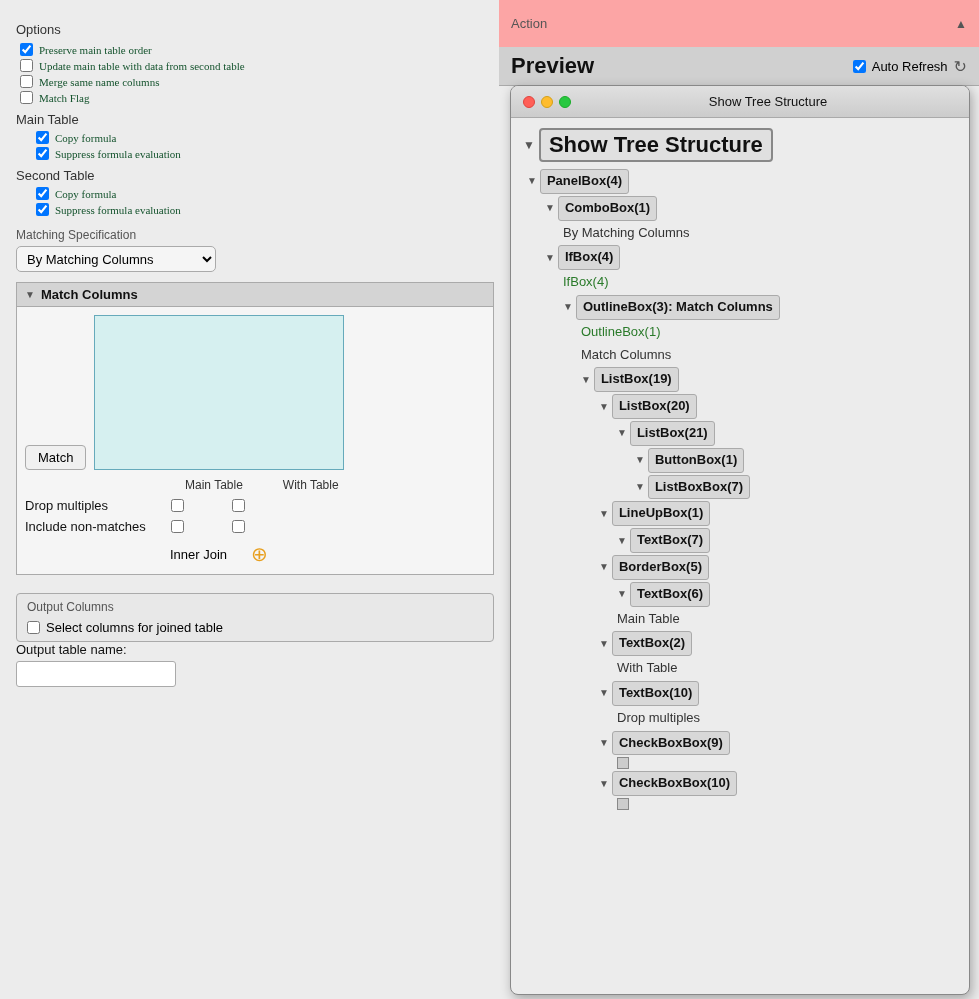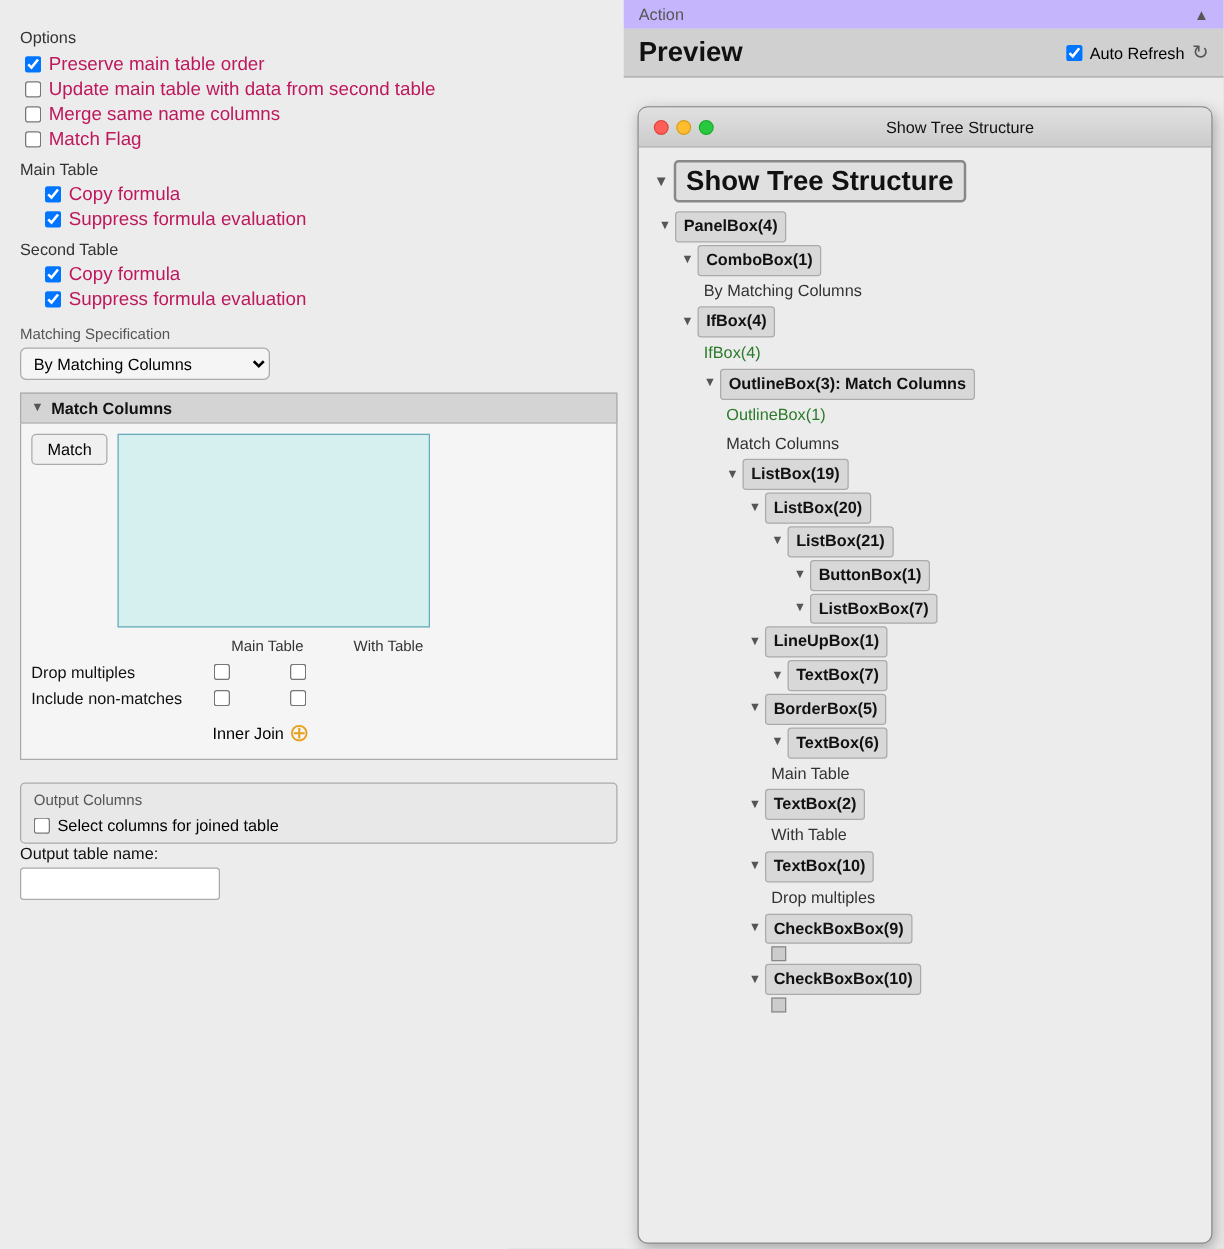--- a/index.html
+++ b/index.html
@@ -39,22 +39,23 @@
       padding-left: 4px;
     }
 
     .checkbox-row input[type="checkbox"] {
       width: 13px;
       height: 13px;
       margin: 0;
     }
 
     .checkbox-row label {
-      font-size: 15px;
-      color: #be185d;
+      font-size: 11px;
+      color: #14532d;
+      font-family: Liberation Serif, serif;
     }
 
     .sub-section {
       margin-left: 16px;
       margin-top: 4px;
     }
 
     .subsection-title {
       font-size: 13px;
       font-weight: 500;
@@ -113,21 +114,21 @@
 
     .match-columns-body {
       border: 1px solid #aaa;
       border-top: none;
       background: #f5f5f5;
       padding: 8px;
     }
 
     .match-area {
       display: flex;
-      align-items: flex-start;
+      align-items: flex-end;
       gap: 8px;
     }
 
     .match-button {
       background: #f0f0f0;
       border: 1px solid #aaa;
       border-radius: 4px;
       padding: 4px 12px;
       font-size: 13px;
       cursor: pointer;
@@ -171,21 +172,21 @@
     .checkbox-pair {
       display: flex;
       gap: 48px;
     }
 
     .inner-join-row {
       display: flex;
       align-items: center;
       margin-top: 8px;
       padding-left: 145px;
-      gap: 4px;
+      gap: 24px;
       font-size: 13px;
     }
 
     .toggle-icon {
       font-size: 20px;
       color: #e8a020;
     }
 
     .output-columns-section {
       margin-top: 16px;
@@ -230,22 +231,22 @@
     .right-panel {
       position: absolute;
       top: 0; right: 0;
       width: 480px;
       height: 999px;
       background: #ececec;
     }
 
     
     .action-bar {
-      background: #c4b5fd;
-      padding: 4px 12px;
+      background: #fca5a5;
+      padding: 16px 12px;
       display: flex;
       align-items: center;
       justify-content: space-between;
     }
 
     .action-label {
       font-size: 13px;
       color: #555;
     }
 

